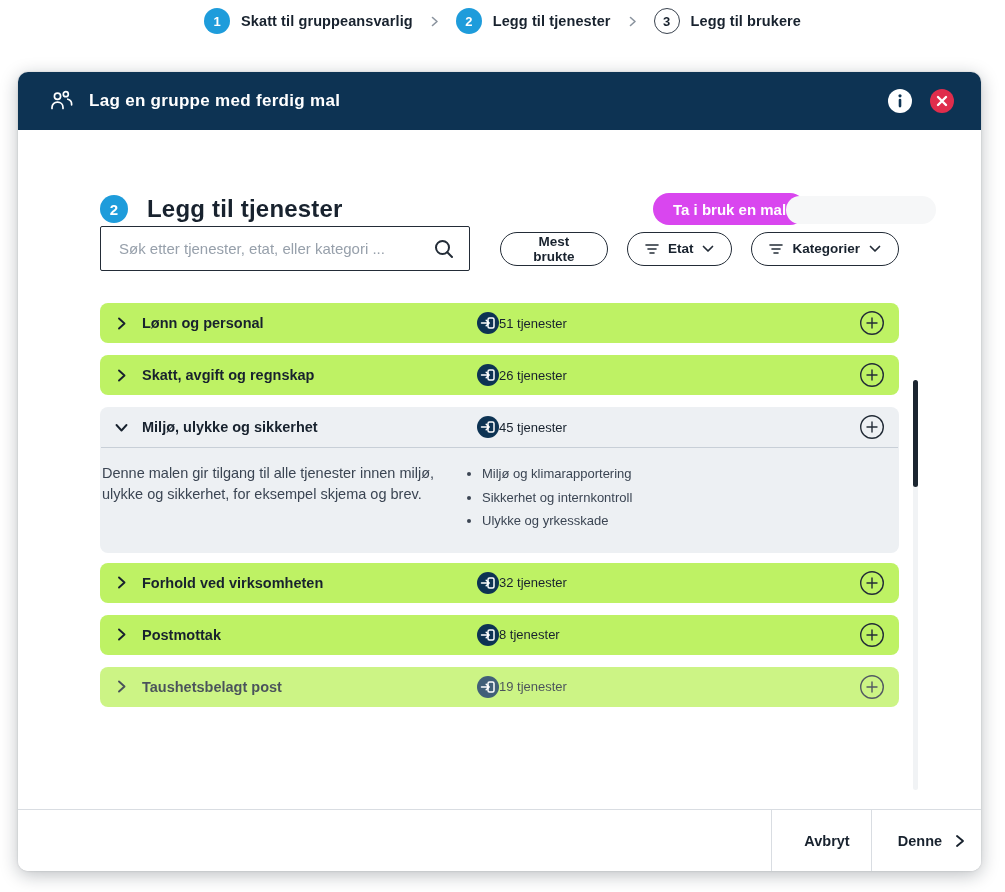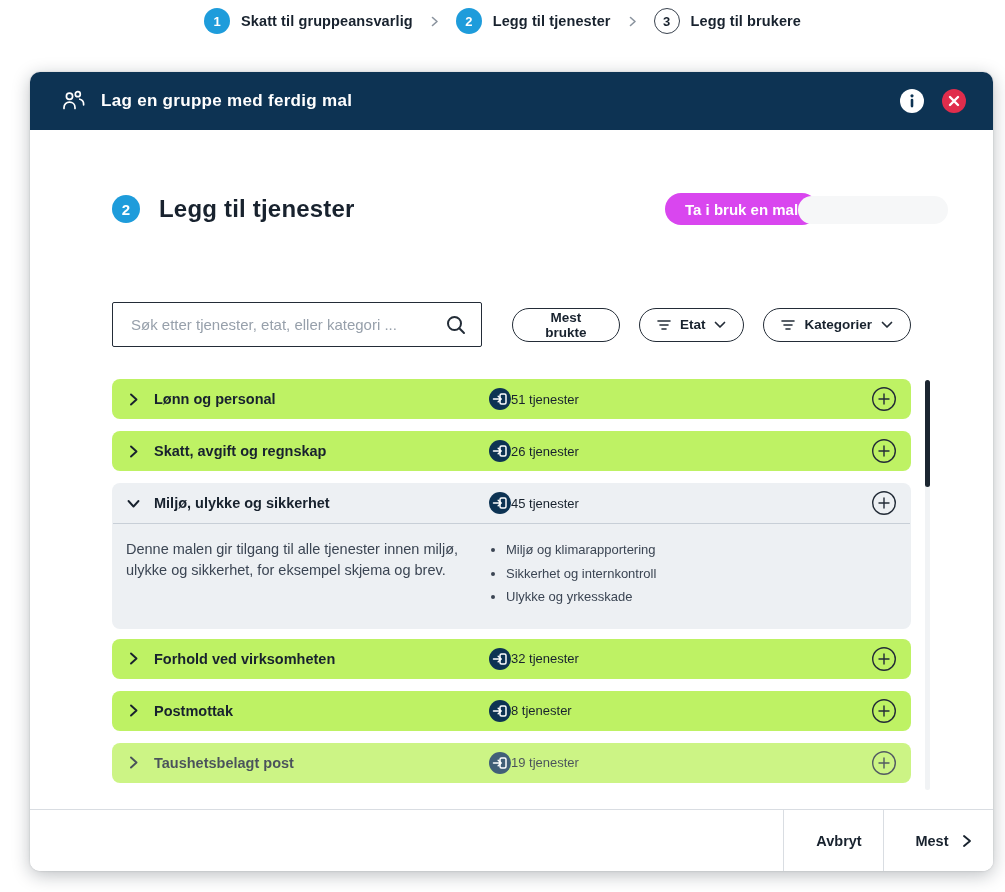--- a/index.html
+++ b/index.html
@@ -12,41 +12,41 @@
   .stepper { position:absolute; top:8px; left:0; right:0; display:flex; justify-content:center; align-items:center; gap:15px; }
   .step { display:flex; align-items:center; gap:11px; }
   .step-circle { width:26px; height:26px; border-radius:50%; display:flex; align-items:center; justify-content:center;
                  font-size:13px; font-weight:bold; box-sizing:border-box; }
   .step-circle.active { background:#1E9CDB; color:#fff; }
   .step-circle.inactive { background:#fff; color:#18222E; border:1.5px solid #39424E; }
   .step-label { font-size:14.5px; font-weight:700; letter-spacing:.1px; }
   .step-sep { display:flex; align-items:center; }
 
   
-  .modal { position:absolute; left:30px; top:72px; width:963px; height:799px; background:#fff;
+  .modal { position:absolute; left:18px; top:72px; width:963px; height:799px; background:#fff;
            border-radius:10px; overflow:hidden; display:flex; flex-direction:column;
            box-shadow:0 4px 18px rgba(14,24,36,.28), 0 0 2px rgba(14,24,36,.18); }
 
   .modal-header { height:58px; flex:none; background:#0D3353; display:flex; align-items:center; padding:0 26px 0 30px; }
   .header-icon { margin-right:15px; display:flex; }
   .header-title { color:#fff; font-size:17px; font-weight:700; letter-spacing:.3px; flex:1; }
   .icon-btn { width:26px; height:26px; padding:0; border:none; background:transparent; cursor:pointer; display:flex; }
   .icon-btn + .icon-btn { margin-left:16px; }
 
   .modal-body { flex:1; position:relative; overflow:hidden; padding:0 82px; box-sizing:border-box; }
 
   .heading-row { margin-top:62px; height:34px; display:flex; align-items:center; position:relative; }
   .badge { width:28px; height:28px; border-radius:50%; background:#1E9CDB; color:#fff; font-size:15px; font-weight:700;
            display:flex; align-items:center; justify-content:center; flex:none; }
   .page-title { font-size:24px; font-weight:700; margin:0 0 0 19px; color:#18222E; letter-spacing:.2px; }
   .use-template-btn { position:absolute; left:553px; top:1px; height:32px; padding:0 20px; border:none; cursor:pointer;
            background:#d946ef; color:#fff; font-family:inherit; font-size:15px; font-weight:700; border-radius:16px; }
   .ghost-pill { position:absolute; left:686px; top:4px; width:150px; height:28px; border-radius:14px; background:#F6F7F8; }
 
-  .search-row { margin-top:76px; height:45px; display:flex; align-items:center; }
+  .search-row { height:45px; display:flex; align-items:center; }
   .search-box { width:388px; height:45px; box-sizing:border-box; border:1px solid #232C37; border-radius:2px;
                 display:flex; align-items:center; padding:0 13px 0 16px; background:#fff; }
   .search-box input { flex:1; border:none; outline:none; background:transparent; font-family:inherit;
                 font-size:15px; color:#18222E; }
   .search-box input::placeholder { color:#97A0AB; }
   .pill { height:34px; box-sizing:border-box; border:1px solid #232C37; border-radius:17px; background:#fff; cursor:pointer;
           display:flex; align-items:center; gap:9px; padding:0 17px; font-family:inherit; font-size:13.5px; font-weight:700; color:#18222E; }
   .pill.first { margin-left:30px; }
   .pill + .pill { margin-left:19px; }
 
@@ -56,21 +56,21 @@
          padding:0 14px 0 14px; box-sizing:border-box; margin-bottom:12px; cursor:pointer; }
   .row-left { display:flex; align-items:center; width:363px; flex:none; }
   .row-label { font-size:14.5px; font-weight:700; margin-left:13px; color:#18222E; }
   .row-mid { display:flex; align-items:center; }
   .row-count { font-size:13px; color:#18222E; }
   .plus-btn { margin-left:auto; width:26px; height:26px; border:none; background:transparent; padding:0; cursor:pointer; display:flex; }
 
   .row-expanded { background:#EDF0F3; border-radius:8px; margin-bottom:10px; overflow:hidden; }
   .row-expanded .row { background:transparent; margin-bottom:0; }
   .row-divider { height:0; border-top:1px solid #C8CFD7; margin:0 1px; }
-  .row-details { display:flex; padding:15px 14px 18px 14px; }
+  .row-details { display:flex; padding:15px 14px 18px 2px; }
   .detail-desc { width:363px; flex:none; box-sizing:border-box; padding-right:30px;
                  font-size:14.5px; line-height:1.44; color:#3B4553; }
   .detail-sub { flex:1; padding-top:1px; }
   .sub-title { font-size:12.5px; font-weight:700; color:#18222E; margin:0 0 9px 0; }
   .sub-list { margin:0; padding:0 0 0 17px; list-style:disc; color:#3B4553; }
   .sub-list li { font-size:13px; line-height:1.5; margin-bottom:4px; }
 
   .row-wrap-faded { opacity:.78; }
 
   
@@ -373,21 +373,21 @@
       <div class="scroll-thumb"></div>
     </div>
   </div>
 
   <div class="modal-footer">
     <span class="footer-spacer"></span>
     <button class="footer-btn cancel">
       <span>Avbryt</span>
     </button>
     <button class="footer-btn next">
-      <span>Mest</span>
+      <span>Denne</span>
       <span style="display:flex;">
         <svg width="13" height="14" viewBox="0 0 13 14" fill="none" stroke="#18222E" stroke-width="1.9" stroke-linecap="round" stroke-linejoin="round">
             <path d="M4 2 L10 7 L4 12"></path>
           </svg>
       </span>
     </button>
   </div>
 
 </div>
 

